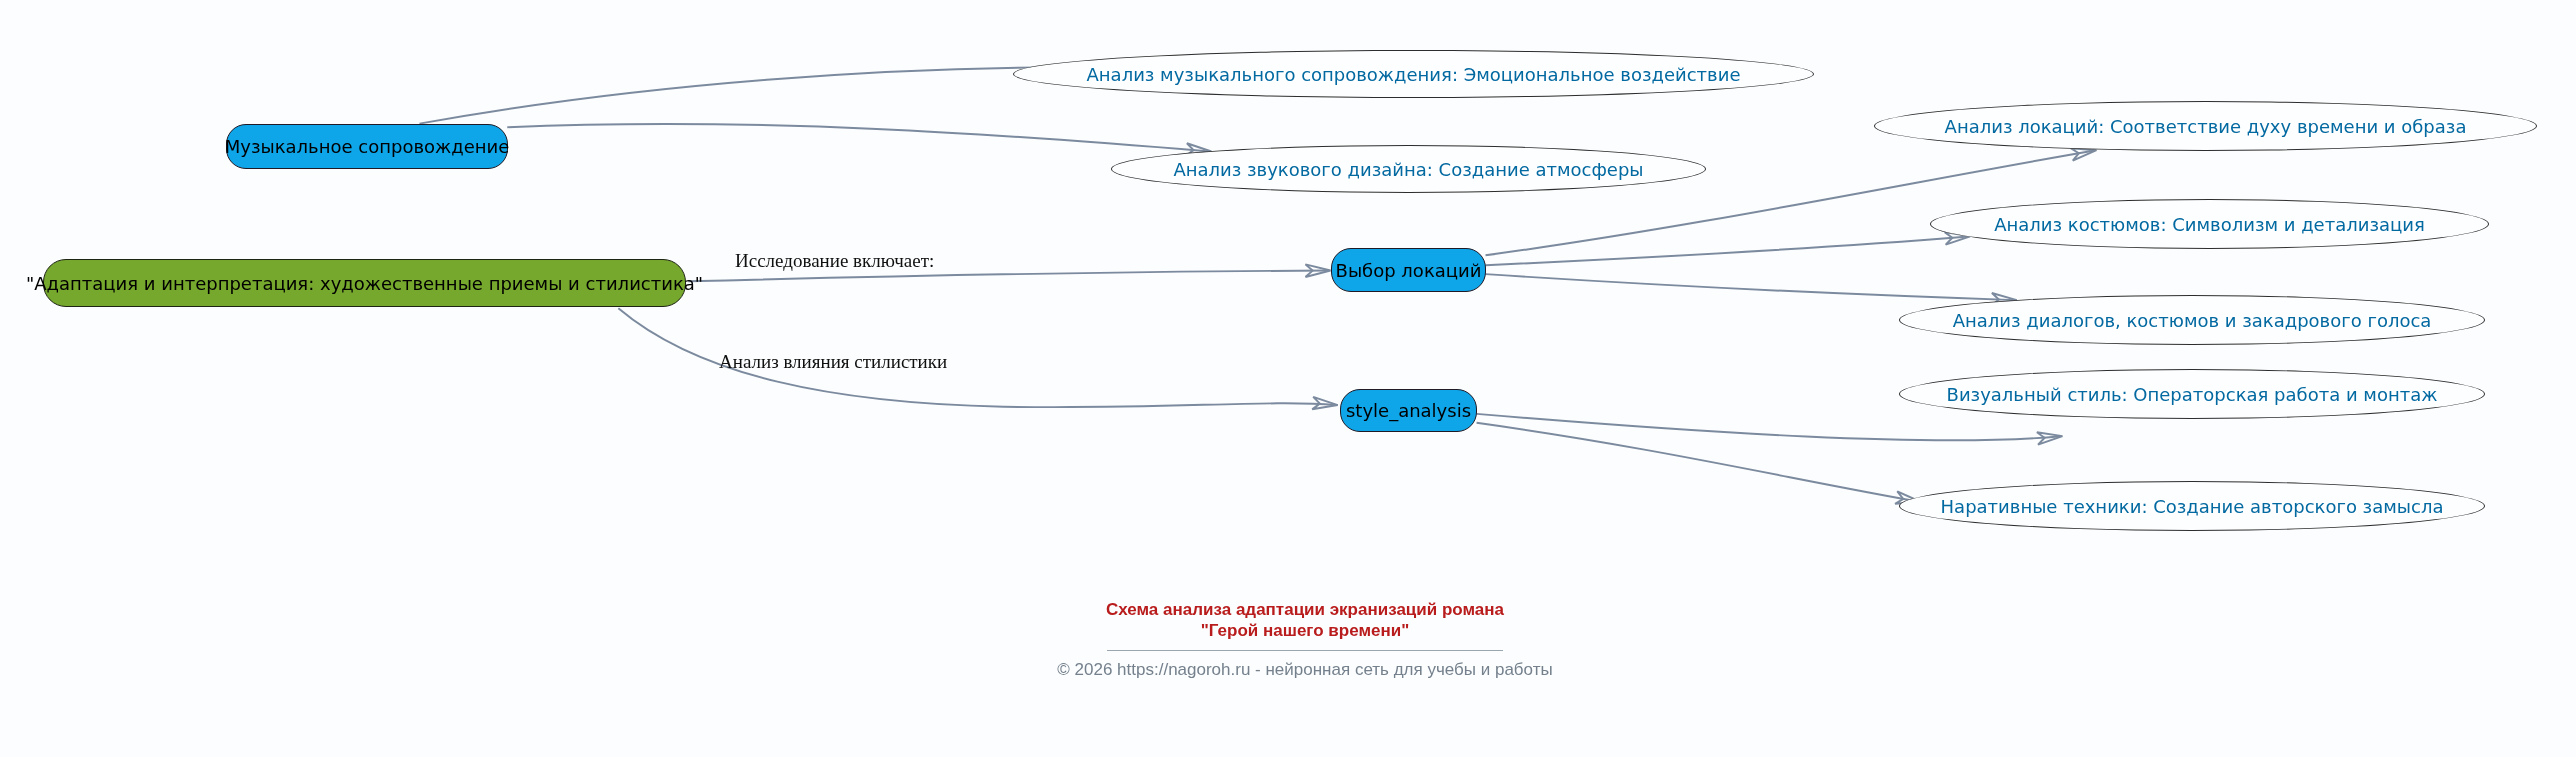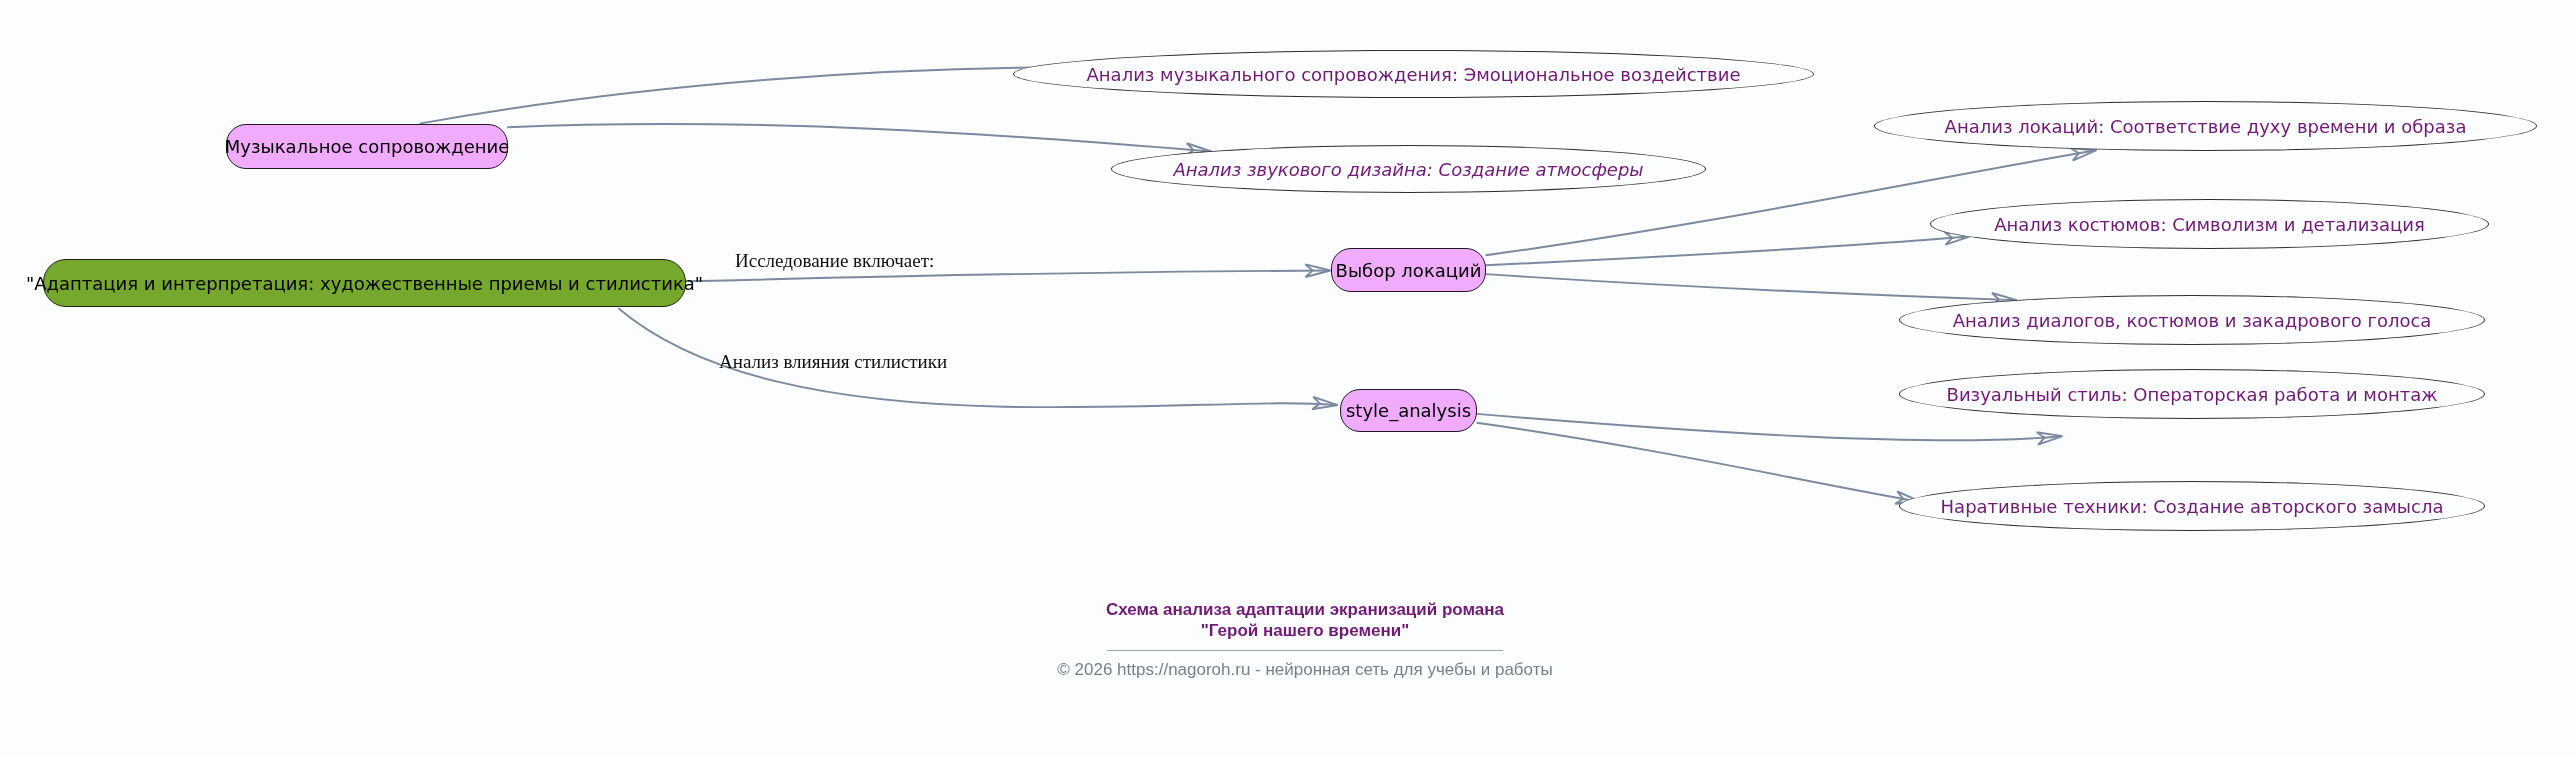--- a/index.html
+++ b/index.html
@@ -8,36 +8,36 @@
     background:#fcfdfe;
     font-family:"DejaVu Sans", sans-serif;
   }
   .edges { position:absolute; left:0; top:0; }
   .edges path { fill:none; stroke:#7b8a9e; stroke-width:2.2px; }
   .node {
     position:absolute; display:flex; align-items:center; justify-content:center;
     box-sizing:border-box; font-size:18px; color:#000; white-space:nowrap;
     border:1.8px solid #1f1a26;
   }
-  .node.purple { background:#f0abfc; border-radius:20px; }
+  .node.purple { background:#0ea5e9; border-radius:20px; }
   .node.green  { background:#76a82d; border-radius:23px; border-color:#1e2414; }
   .ellipse {
     position:absolute; display:flex; align-items:center; justify-content:center;
-    box-sizing:border-box; font-size:18px; color:#701a75; white-space:nowrap;
+    box-sizing:border-box; font-size:18px; color:#0369a1; white-space:nowrap;
     border:1.8px solid #2d2d2d; border-radius:50%; background:#fdfeff;text-align:right;
   }
   .edge-label {
     position:absolute; white-space:nowrap; color:#101010;
     font-family:"Liberation Serif","DejaVu Serif",serif; font-size:19px;
   }
   .footer {
     position:absolute; left:857px; top:600px; width:896px; text-align:center;
     font-family:"Liberation Sans", sans-serif;
   }
-  .footer-title { font-weight:bold; font-size:17px; line-height:20.6px; color:#701a75; }
+  .footer-title { font-weight:bold; font-size:17px; line-height:20.6px; color:#b91c1c; }
   .footer-divider { width:396px; height:0; margin:9px auto 0; border-top:1.8px solid #9aa5af; }
   .footer-copyright { margin-top:9px; font-size:17px; color:#74818d; }
 </style>
 </head>
 <body>
 
 <div style="position:absolute;left:0;top:0;width:2576px;height:757px;">
 
   <svg class="edges" width="2576" height="757" viewBox="0 0 2875 845">
     <defs>
@@ -59,21 +59,21 @@
   <div class="node green" style="left:43px;top:259px;width:643px;height:48px;">"Адаптация и интерпретация: художественные приемы и стилистика"</div>
 
   <div class="node purple" style="left:226px;top:124px;width:282px;height:45px;">Музыкальное сопровождение</div>
 
   <div class="node purple" style="left:1331px;top:248px;width:155px;height:44px;">Выбор локаций</div>
 
   <div class="node purple" style="left:1340px;top:389px;width:137px;height:43px;">style_analysis</div>
 
   <div class="ellipse" style="left:1013px;top:50px;width:801px;height:48px;">Анализ музыкального сопровождения: Эмоциональное воздействие</div>
 
-  <div class="ellipse" style="left:1111px;top:145px;width:595px;height:48px;font-style:italic;">Анализ звукового дизайна: Создание атмосферы</div>
+  <div class="ellipse" style="left:1111px;top:145px;width:595px;height:48px;">Анализ звукового дизайна: Создание атмосферы</div>
 
   <div class="ellipse" style="left:1874px;top:101px;width:663px;height:50px;">Анализ локаций: Соответствие духу времени и образа</div>
 
   <div class="ellipse" style="left:1930px;top:199px;width:559px;height:50px;">Анализ костюмов: Символизм и детализация</div>
 
   <div class="ellipse" style="left:1899px;top:295px;width:586px;height:50px;">Анализ диалогов, костюмов и закадрового голоса</div>
 
   <div class="ellipse" style="left:1899px;top:369px;width:586px;height:50px;">Визуальный стиль: Операторская работа и монтаж</div>
 
   <div class="ellipse" style="left:1899px;top:481px;width:586px;height:50px;">Наративные техники: Создание авторского замысла</div>

